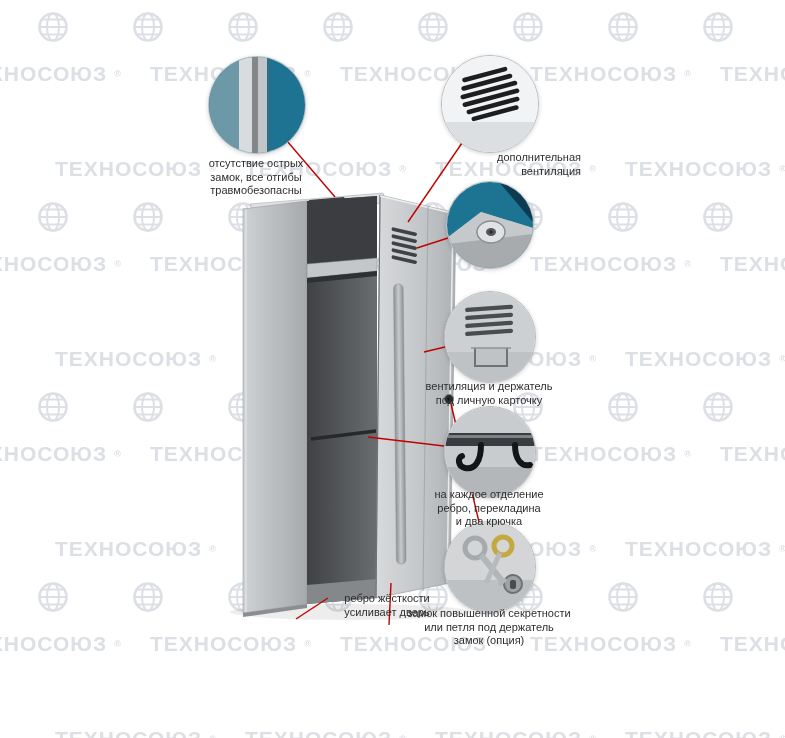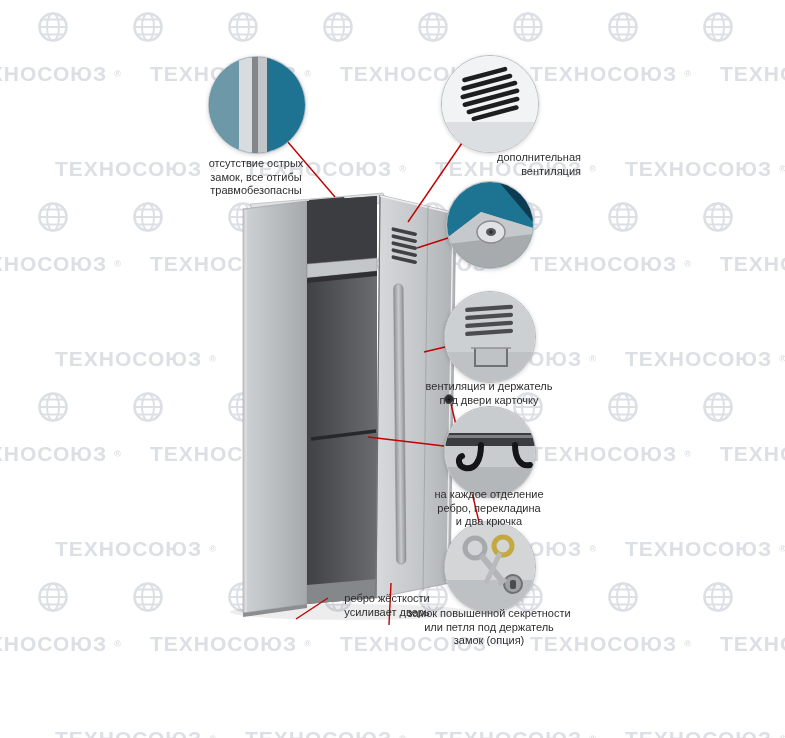--- a/index.html
+++ b/index.html
@@ -601,21 +601,21 @@
 
   <div class="lbl" style="left:184px;top:157px;width:144px">отсутствие острых
 замок, все отгибы
 травмобезопасны</div>
 
   <div class="lbl left" style="left:451px;top:151px;width:130px">дополнительная
 вентиляция</div>
 
 
   <div class="lbl" style="left:404px;top:380px;width:170px">вентиляция и держатель
-под двери карточку</div>
+под личную карточку</div>
 
   <div class="lbl" style="left:419px;top:488px;width:140px">на каждое отделение
 ребро, перекладина
 и два крючка</div>
 
   <div class="lbl" style="left:399px;top:607px;width:180px">замок повышенной секретности
 или петля под держатель
 замок (опция)</div>
 
 

